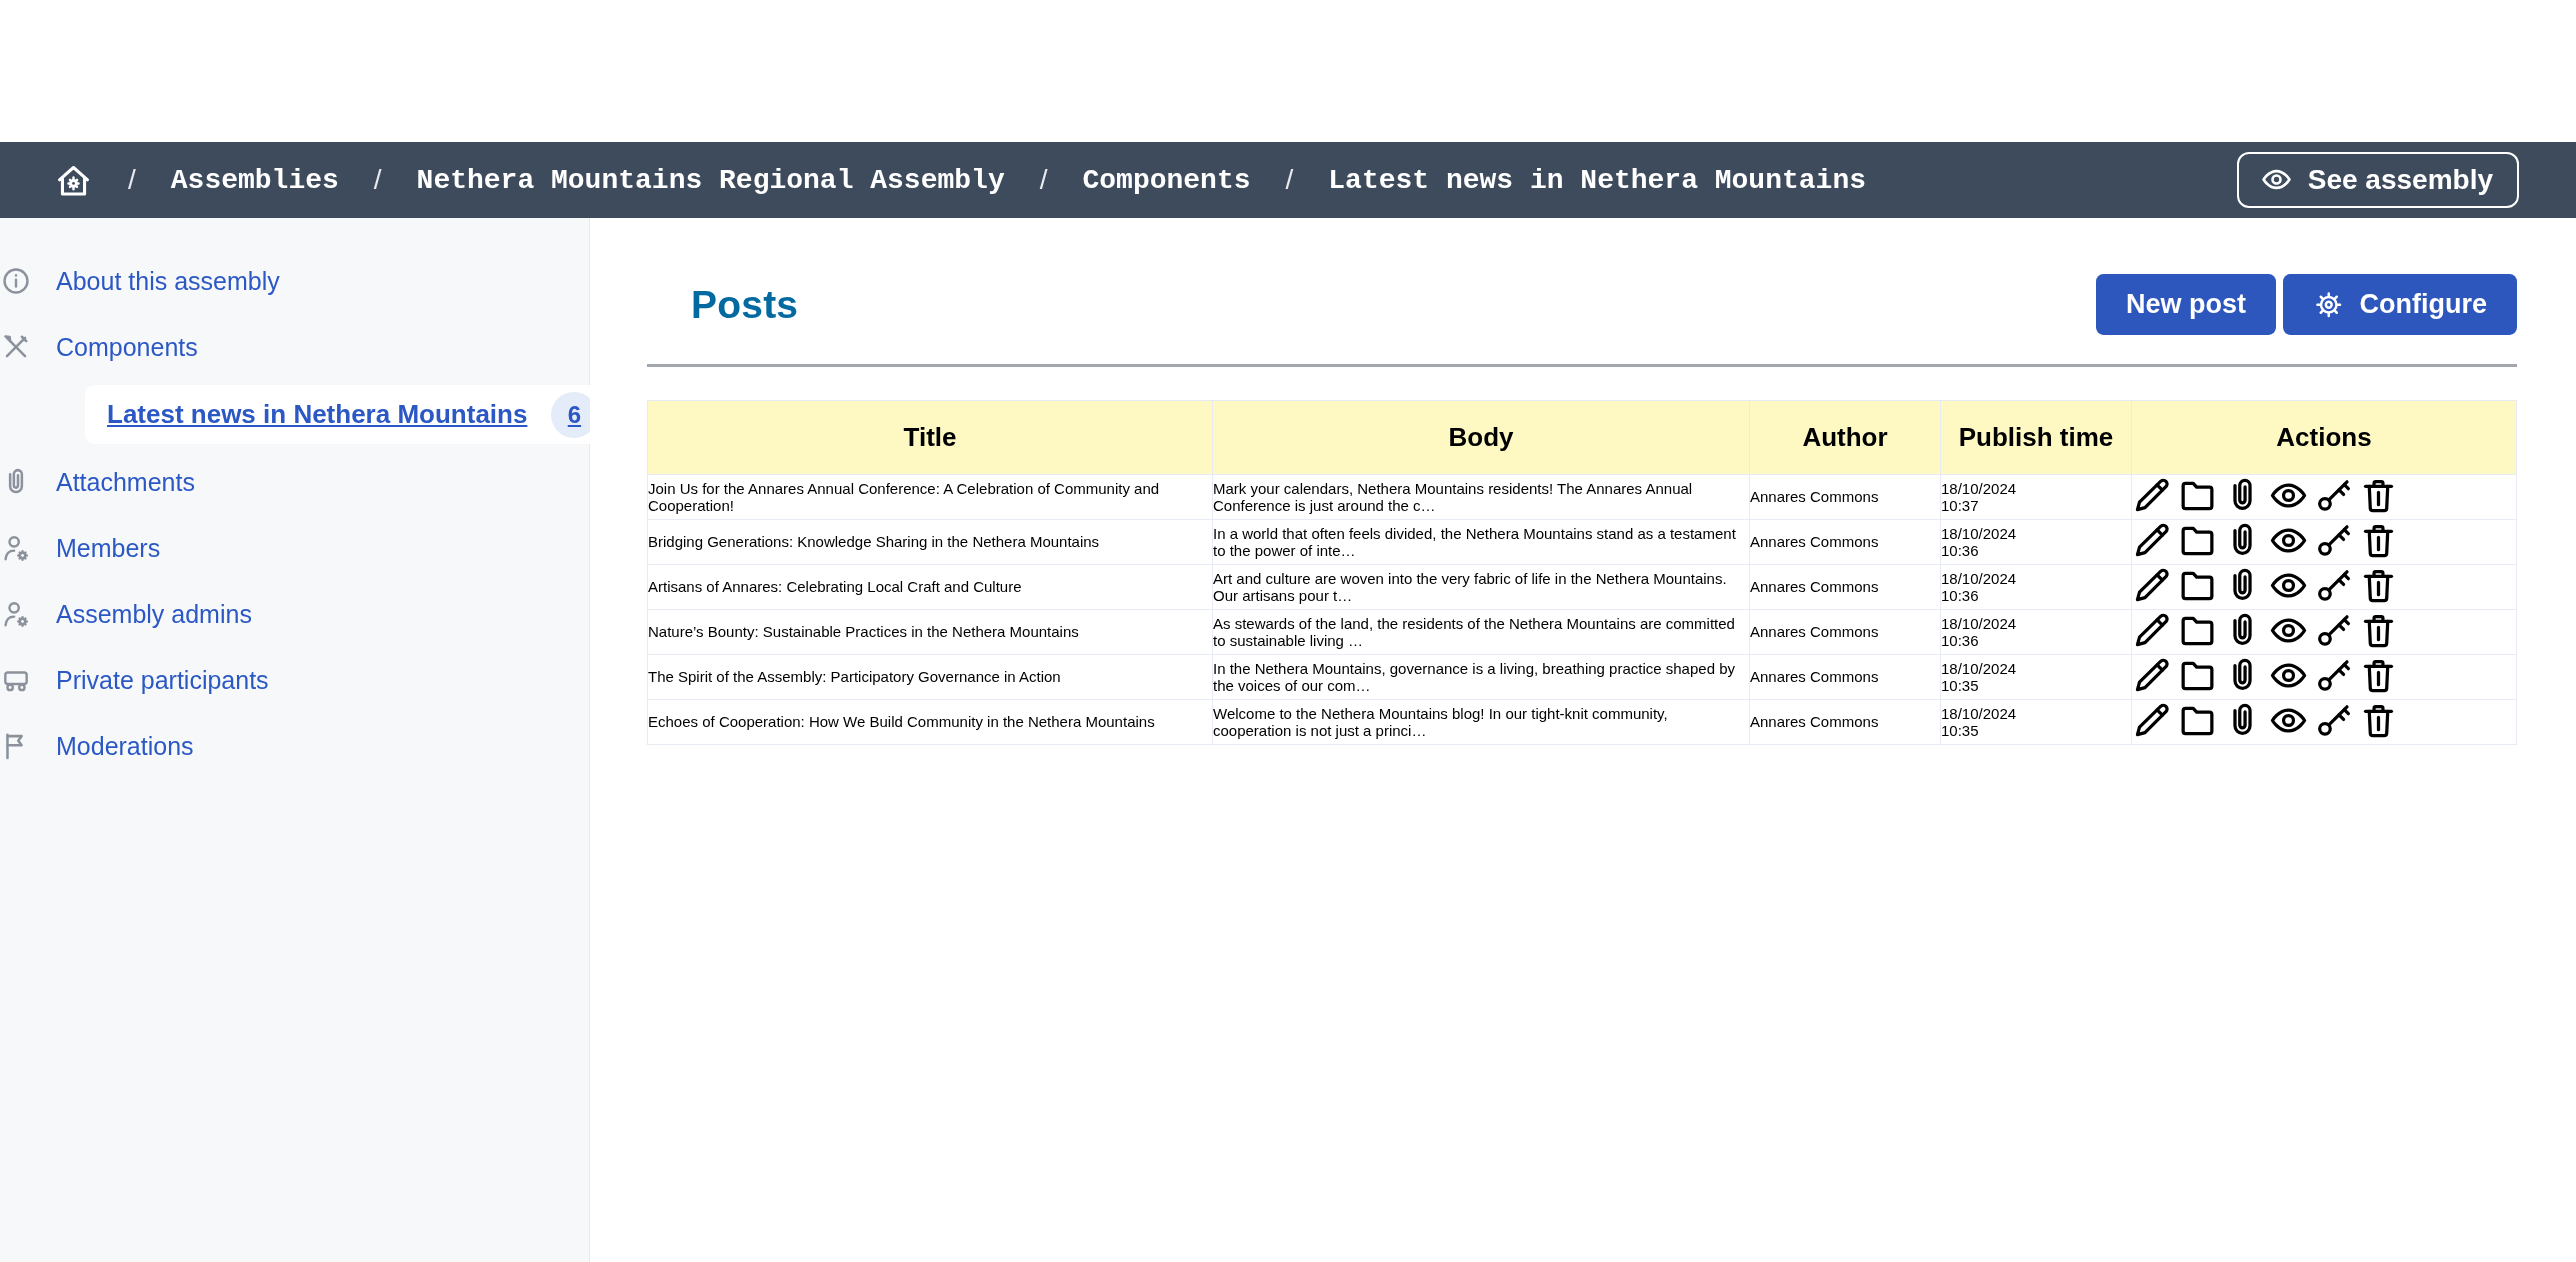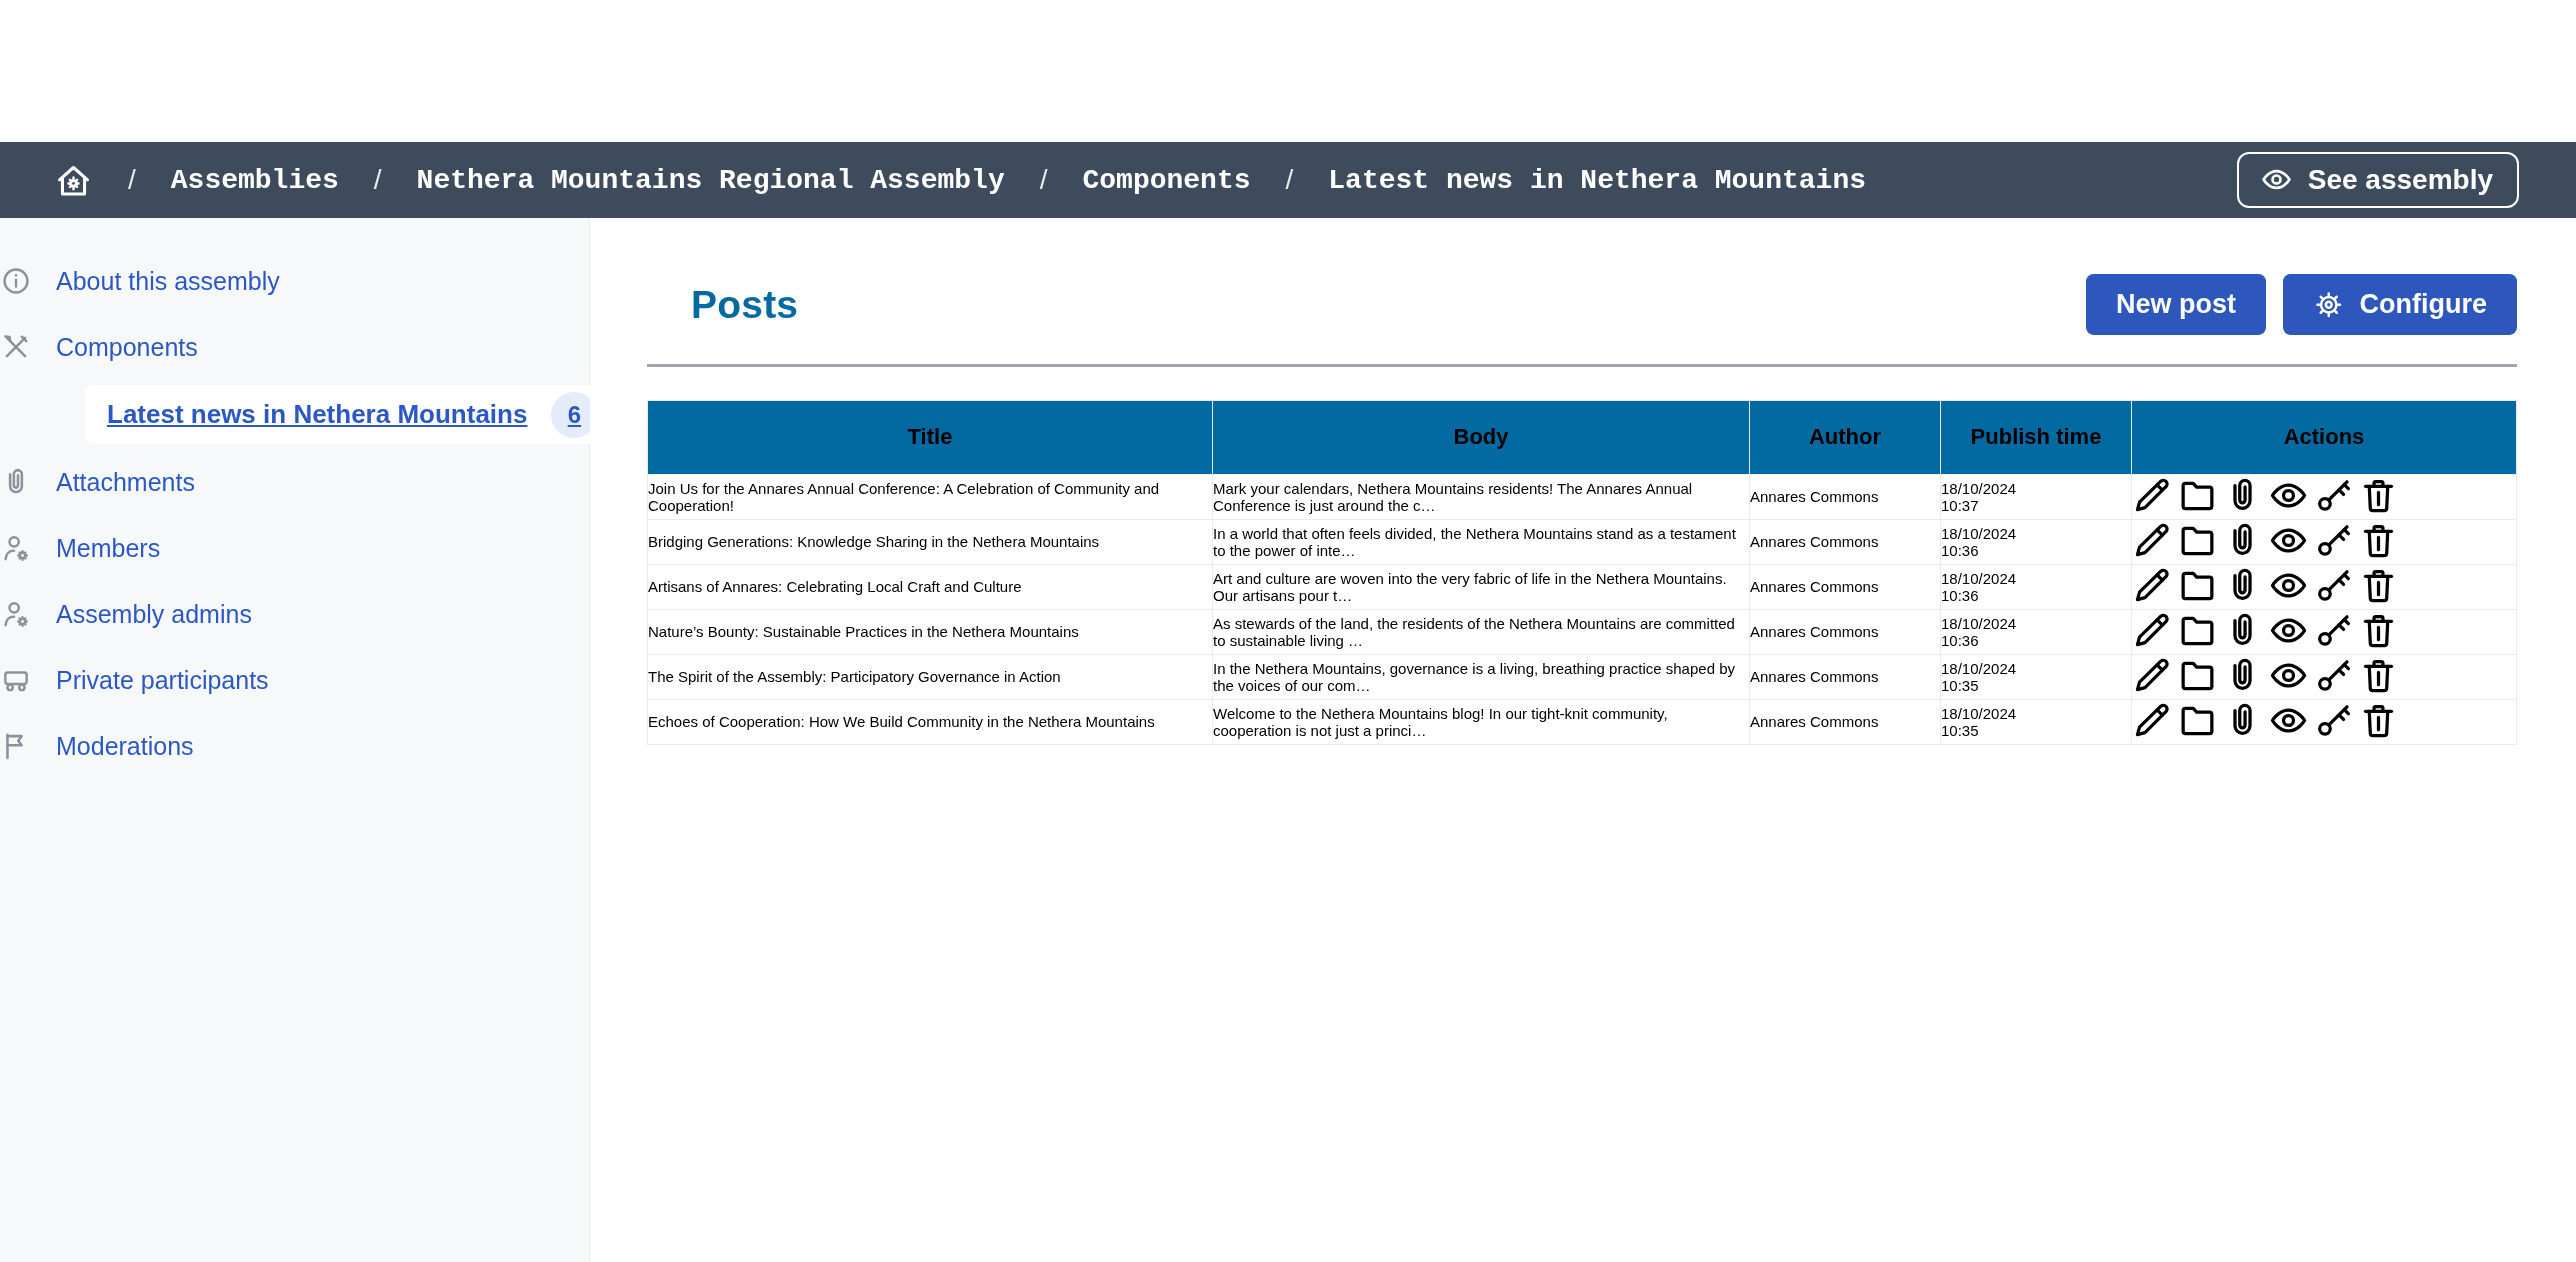--- a/index.html
+++ b/index.html
@@ -37,30 +37,30 @@
   .side-sub-label { color:#2b58c4; font-size:26px; font-weight:700;
     text-decoration:underline; white-space:nowrap; }
   .side-badge { background:#e4ebf9; color:#2b58c4; font-size:24px; font-weight:700;
     text-decoration:underline; min-width:46px; height:46px; border-radius:925px;
     display:flex; align-items:center; justify-content:center; }
 
   
   .main { flex:1; padding:56px 59px 0 57px; background:#fff; }
   .page-head { display:flex; align-items:center; justify-content:space-between; }
   .page-title { font-size:39px; font-weight:800; color:#0369a1; letter-spacing:0.2px;margin-left:44px; }
-  .head-buttons { display:flex; gap:17px; }
+  .head-buttons { display:flex; gap:7px; }
   .btn { background:#2e57be; color:#fff; border:none; border-radius:7.4px;
     font-family:inherit; font-size:27px; font-weight:700; padding:0 30px; height:61px;
     display:flex; align-items:center; gap:15px; cursor:pointer; white-space:nowrap; }
   .divider { height:2.8px; background:#a2a7ae; margin-top:29px; }
 
   
   table { width:100%; border-collapse:collapse; table-layout:fixed; margin-top:33px; }
   th, td { border:1.4px solid #e7ebf3; }
-  thead th { background:#0369a1; height:74px; font-size:22px; font-weight:600;
+  thead th { background:#fef9c3; height:74px; font-size:26px; font-weight:600;
     color:#39445' }
   thead th { color:#394453; text-align:center; }
   thead th.col-title { text-align:left; padding-left:31.5px; }
   tbody td { height:145px; vertical-align:middle; }
   tbody tr.alt { background:#f7f9fc; }
   td.cell-title { padding:0 54px 0 26px; }
   td.cell-title a { color:#2b58c4; font-size:27px; font-weight:700; line-height:1.52;
     text-decoration:underline; cursor:pointer; }
   td.cell-body { text-align:center; color:#3c4756; font-size:24px; line-height:1.42;
     padding:0 33px; }

